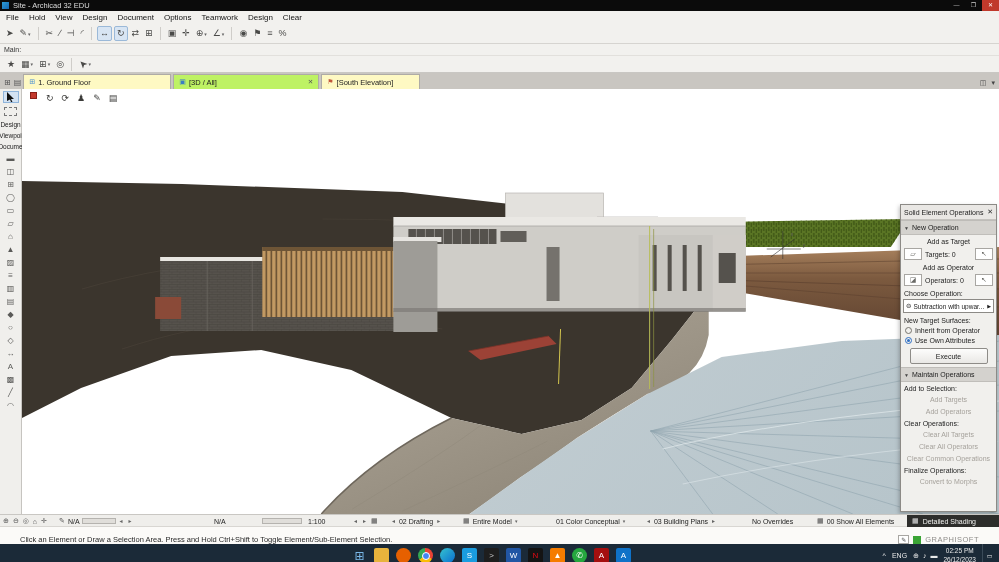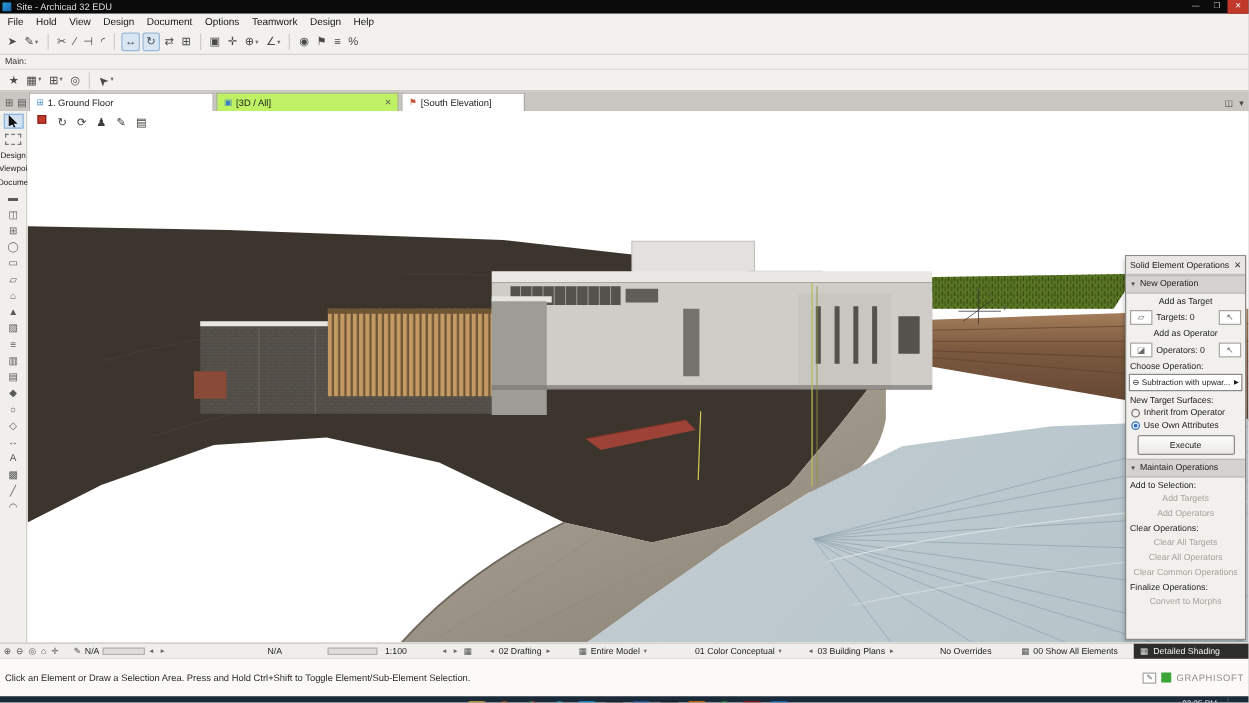--- a/index.html
+++ b/index.html
@@ -20,21 +20,21 @@
   .tbtn .glyph{font-size:9px;line-height:1;}
   .tbtn .dd{font-size:5px;margin-left:1px;color:#666;}
   .tbtn.pressed{background:#d8e5f3;border:1px solid #9bb9d8;border-radius:2px;}
   .tb-sep{width:1px;height:13px;background:#cfcdc9;margin:0 4px;}
   .main-label-row{height:12px;background:#f2f1ee;font-size:7px;color:#333;display:flex;align-items:center;padding-left:4px;border-bottom:1px solid #e2e0dc;box-sizing:border-box;}
   .toolbar-row2{height:17px;background:#f2f1ee;display:flex;align-items:center;padding-left:4px;border-bottom:1px solid #c9c7c3;box-sizing:border-box;}
   [data-name="arrow-tool"] .glyph{display:inline-block;transform:rotate(-135deg);font-size:10px;}
   
   .tabbar{height:16px;background:#c9c6c1;display:flex;align-items:flex-end;padding-left:3px;box-sizing:border-box;position:relative;}
   .tab-navicon{font-size:8px;color:#555;margin:0 2px 2px 1px;}
-  .tab{display:flex;align-items:center;gap:3px;height:15px;background:#ffffff;border:1px solid #aeaba6;border-bottom:none;font-size:7.5px;color:#222;padding:0 5px;margin-right:2px;box-sizing:border-box;white-space:nowrap;overflow:hidden;}
+  .tab{display:flex;align-items:center;gap:3px;height:15px;background:#fef9c3;border:1px solid #aeaba6;border-bottom:none;font-size:7.5px;color:#222;padding:0 5px;margin-right:2px;box-sizing:border-box;white-space:nowrap;overflow:hidden;}
   .tab.active{background:#bef264;}
   .tab-icon{font-size:7px;}
   .tab-close{margin-left:auto;font-size:6.5px;color:#555;padding-left:4px;}
   .tab1{width:148px;}.tab2{width:146px;}.tab3{width:99px;}
   .tabbar-right{position:absolute;right:4px;bottom:2px;display:flex;gap:5px;font-size:7px;color:#444;}
   
   .main{display:flex;height:425px;position:relative;}
   .toolbox{width:22px;min-width:22px;background:#f0efec;border-right:1px solid #c6c4c0;display:flex;flex-direction:column;align-items:center;box-sizing:border-box;padding-top:2px;}
   .tool-sel{width:16px;height:12px;background:#d3e2f2;border:1px solid #8fb4da;display:flex;align-items:center;justify-content:center;margin-bottom:2px;box-sizing:border-box;}
   .tool-marquee{width:11px;height:7px;border:1px dashed #777;margin:2px 0 3px;}
@@ -65,21 +65,21 @@
   .exec-btn{margin:3px auto;width:76px;height:14px;min-height:14px;background:linear-gradient(#fdfdfc,#e9e8e5);border:1px solid #8e8c88;border-radius:2px;display:flex;align-items:center;justify-content:center;}
   .sep-action{text-align:center;color:#a6a29c;padding:2.5px 0;white-space:nowrap;}
   
   .optionsbar{height:12px;background:#efeeeb;border-top:1px solid #c9c7c3;font-size:7px;color:#222;box-sizing:border-box;position:relative;white-space:nowrap;}
   .ob-group{position:absolute;top:0;height:12px;display:flex;align-items:center;gap:2px;}
   .ob-icon{font-size:7px;color:#555;margin:0 1px;}
   .ob-slider{width:34px;height:6px;background:#e0deda;border:1px solid #b5b3af;box-sizing:border-box;}
   .ob-arrow{font-size:5px;color:#666;margin:0 1px;}
   .ob-dark{position:absolute;right:0;top:0;height:12px;width:92px;background:#2d2d2b;color:#f2f2f0;display:flex;align-items:center;gap:3px;padding-left:4px;box-sizing:border-box;}
   
-  .statusbar{height:31px;background:#fbfaf8;border-top:1px solid #d8d6d2;display:flex;align-items:center;font-size:7.5px;color:#2a2a2a;padding:0 4px;box-sizing:border-box;}
+  .statusbar{height:18px;background:#fbfaf8;border-top:1px solid #d8d6d2;display:flex;align-items:flex-end;font-size:7.5px;color:#2a2a2a;padding:0 20px;box-sizing:border-box;}
   .brand{margin-left:auto;display:flex;align-items:center;gap:4px;}
   .pen-box{width:11px;height:9px;border:1px solid #a8a6a2;background:#fff;font-size:6px;color:#555;display:flex;align-items:center;justify-content:center;box-sizing:border-box;}
   .g-logo{width:8px;height:8px;background:#3aa435;}
   .g-text{font-size:7.5px;font-weight:normal;color:#8f8d8a;letter-spacing:.5px;}
   
   .taskbar{height:23px;background:var(--taskbar-bg,#1b2a38);position:relative;display:flex;align-items:center;color:#e8e8e8;}
   .tb-apps{position:absolute;left:352px;top:0;height:100%;display:flex;gap:7px;align-items:center;}
   .tb-app{width:15px;height:15px;display:flex;align-items:center;justify-content:center;font-size:8px;border-radius:2px;position:relative;box-sizing:border-box;}
   .tb-app.firefox,.tb-app.chrome,.tb-app.edge,.tb-app.whatsapp{border-radius:50%;}
   .tb-app.chrome{background:conic-gradient(#ea4335 0 33%,#fbbc05 0 66%,#34a853 0 100%) !important;}
@@ -108,21 +108,21 @@
 
   <div class="menubar" data-name="menu-bar">
       <span class="menu-item" data-name="menu-file">File</span>
       <span class="menu-item" data-name="menu-edit">Hold</span>
       <span class="menu-item" data-name="menu-view">View</span>
       <span class="menu-item" data-name="menu-design">Design</span>
       <span class="menu-item" data-name="menu-document">Document</span>
       <span class="menu-item" data-name="menu-options">Options</span>
       <span class="menu-item" data-name="menu-teamwork">Teamwork</span>
       <span class="menu-item" data-name="menu-window">Design</span>
-      <span class="menu-item" data-name="menu-help">Help</span>
+      <span class="menu-item" data-name="menu-help">Clear</span>
     </div>
 
   <div class="toolbar-row1" data-name="standard-toolbar">
     <span style="display:flex;align-items:center;" data-name="toolbar-row1-icons">
         <span class="tbtn" data-name="arrow-icon">
           <span class="glyph" data-name="">➤</span>
         </span>
         <span class="tbtn" data-name="pen-icon">
           <span class="glyph" data-name="">✎</span>
           <span class="dd" data-name="dropdown-arrow-icon">▾</span>

